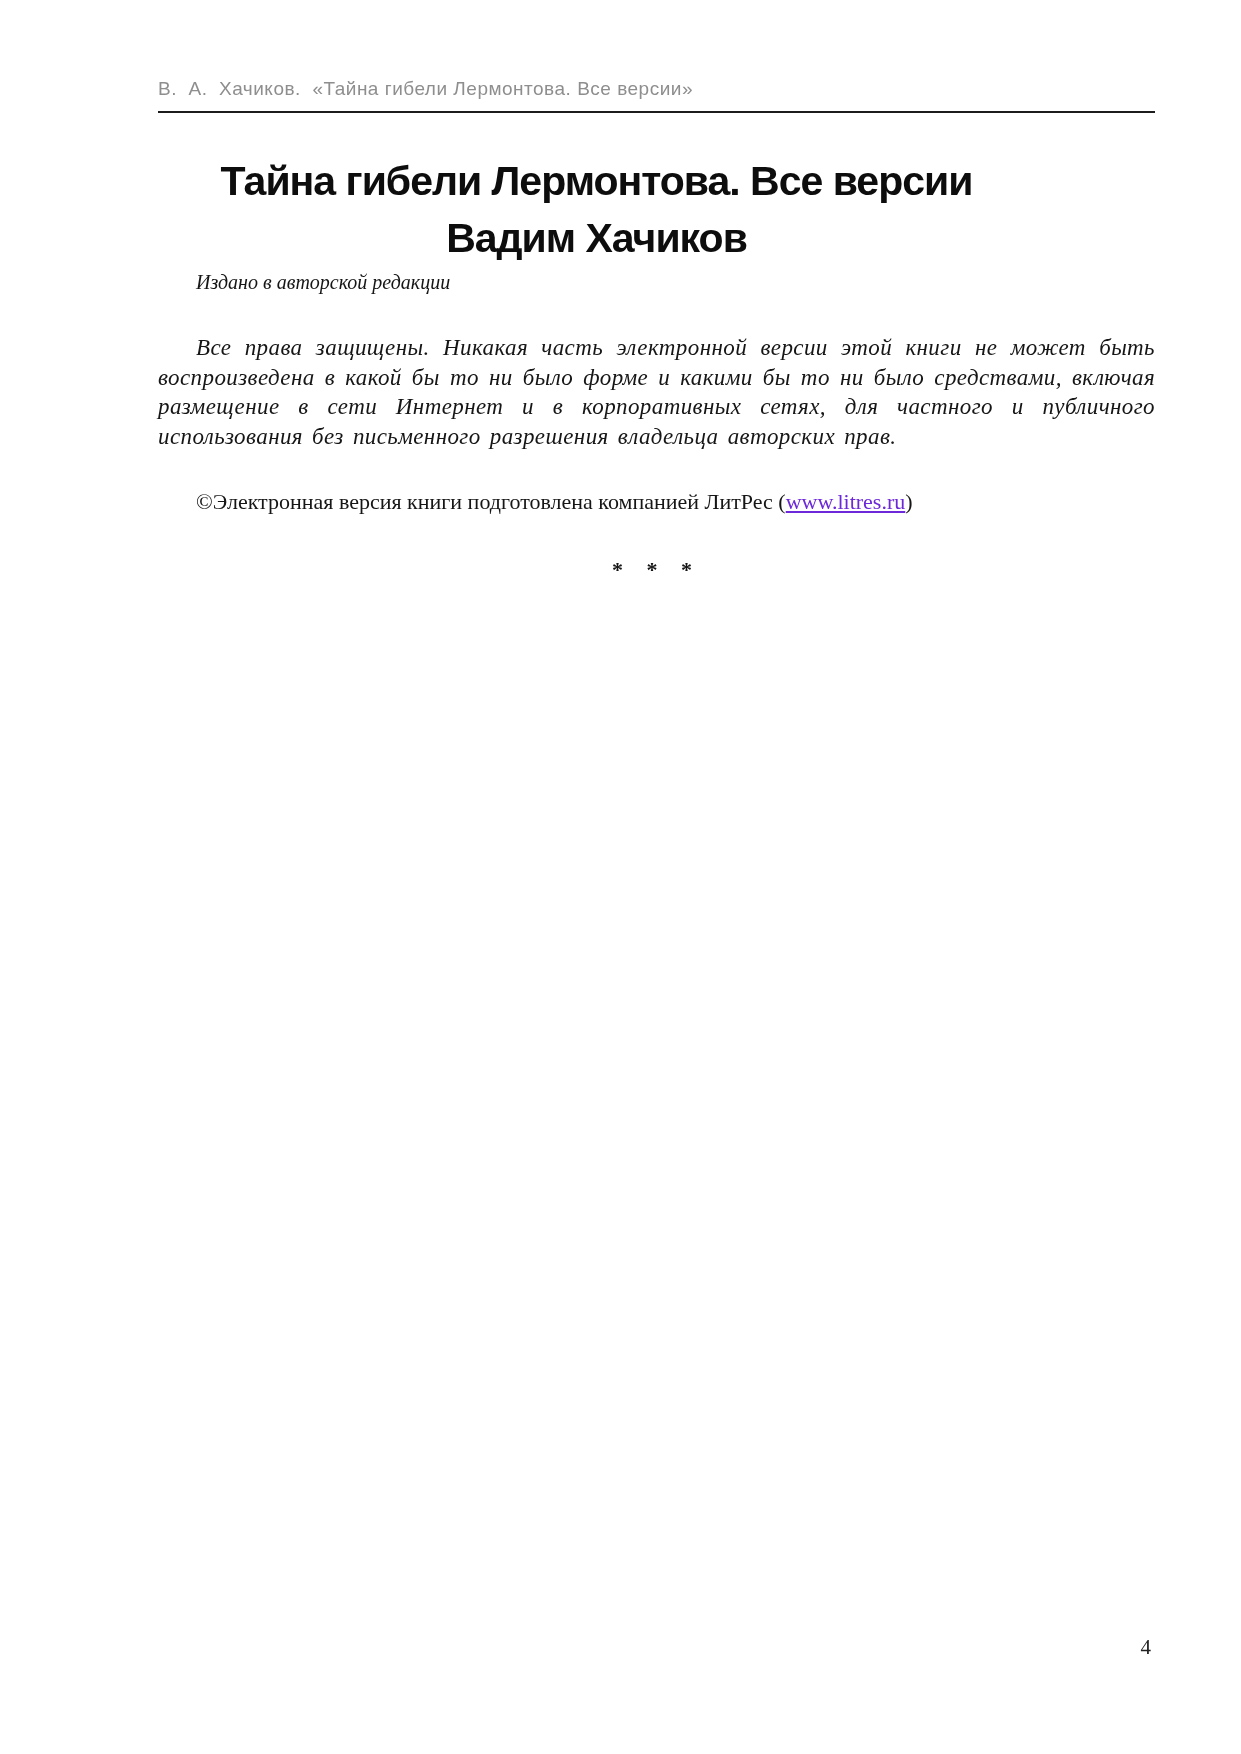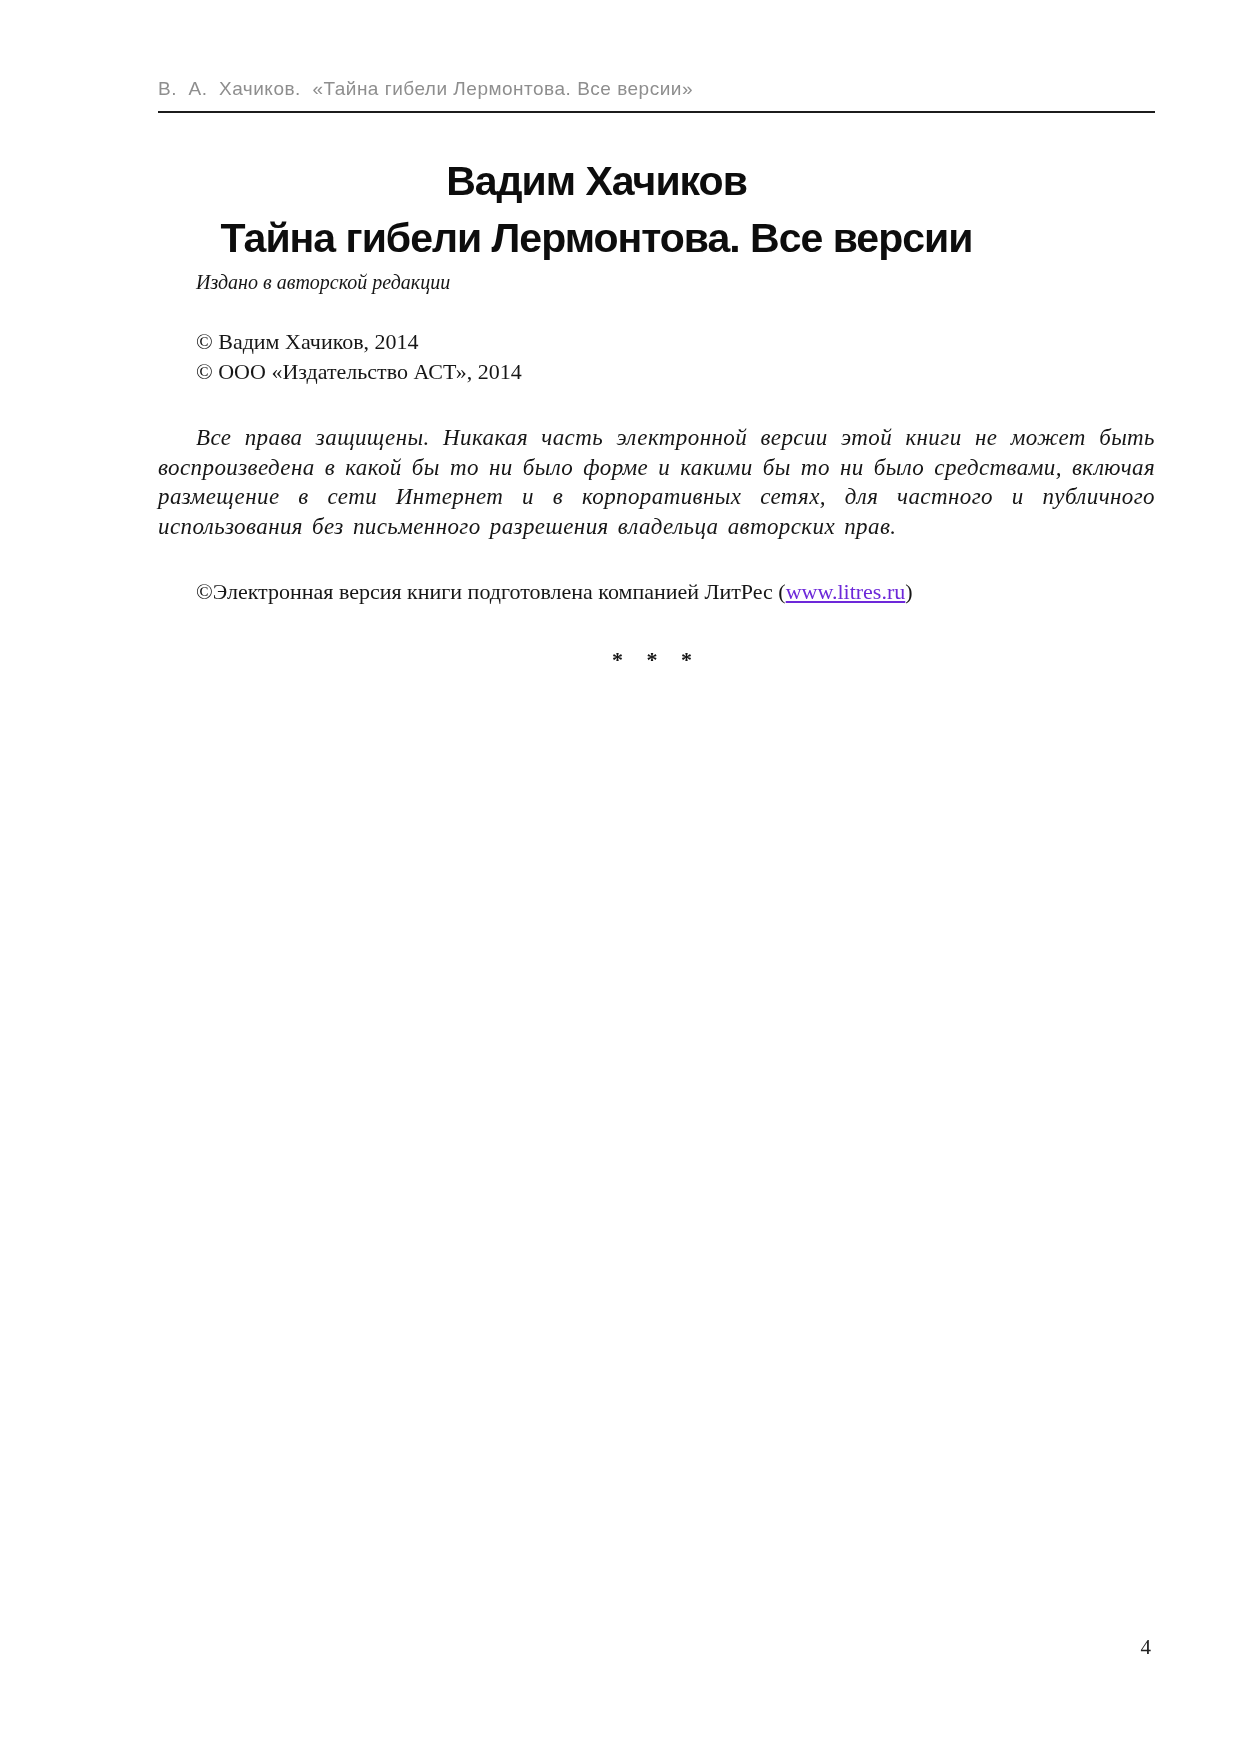--- a/index.html
+++ b/index.html
@@ -109,30 +109,26 @@
 <body>
 
 <div class="page">
   <div class="content">
 
     <div class="running-header">В.  А.  Хачиков.  «Тайна гибели Лермонтова. Все версии»</div>
 
     <hr class="header-rule">
 
     <div class="book-title-block">
+      <div>Тайна гибели Лермонтова. Все версии</div>
       <div>Вадим Хачиков</div>
-      <div>Тайна гибели Лермонтова. Все версии</div>
     </div>
 
     <div class="edition-note">Издано в авторской редакции</div>
 
-    <div class="copyright-block">
-      <div>© Вадим Хачиков, 2014</div>
-      <div>© ООО «Издательство АСТ», 2014</div>
-    </div>
 
     <p class="rights-notice">Все права защищены. Никакая часть электронной версии этой книги не может быть воспроизведена в какой бы то ни было форме и какими бы то ни было средствами, включая размещение в сети Интернет и в корпоративных сетях, для частного и публичного использования без письменного разрешения владельца авторских прав.</p>
 
     <div class="litres-line"><span>©Электронная версия книги подготовлена компанией ЛитРес (</span><a class="litres-link">www.litres.ru</a><span>)</span></div>
 
     <div class="separator">* * *</div>
 
   </div>
 
   <div class="page-number">4</div>

